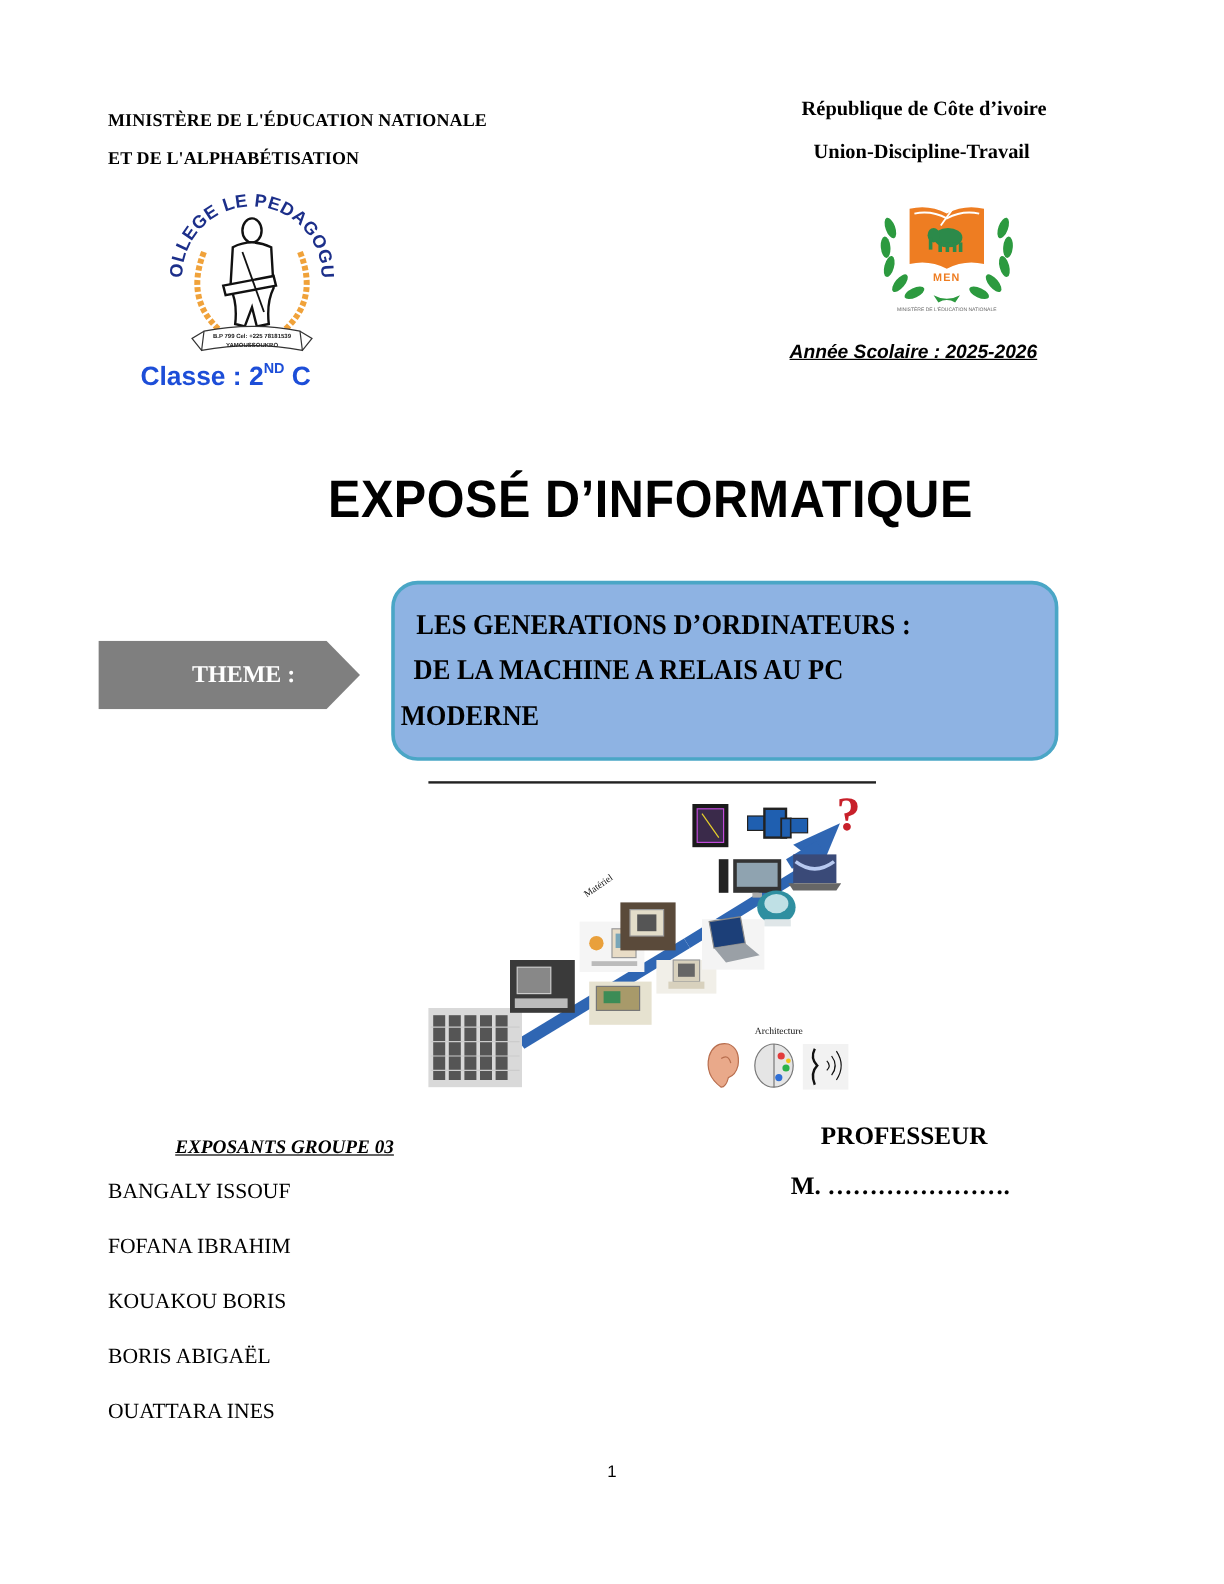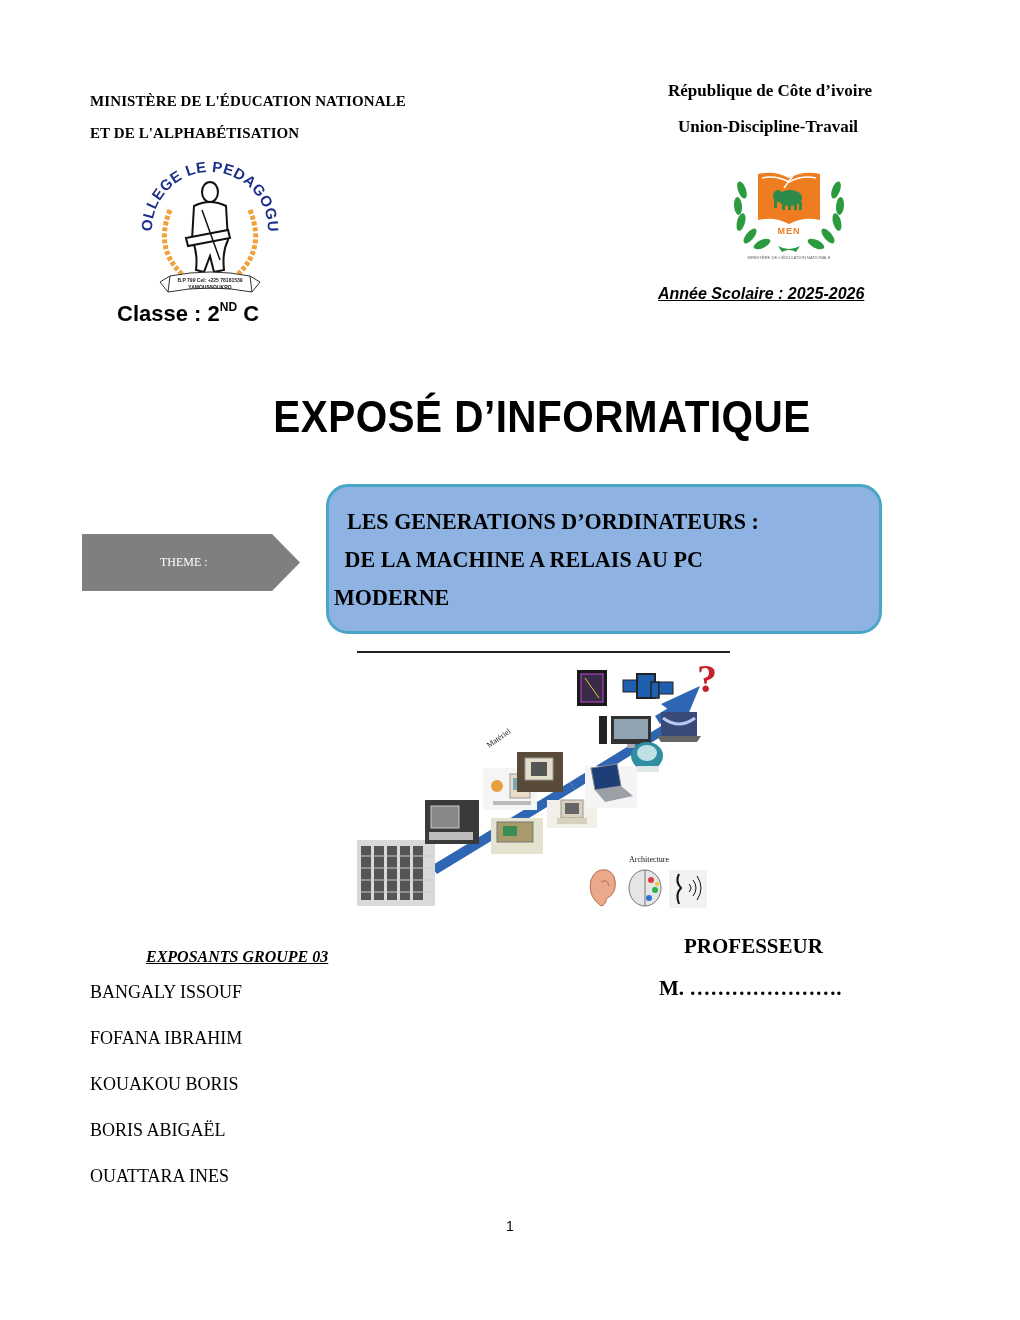--- a/index.html
+++ b/index.html
@@ -8,32 +8,32 @@
 
   .ministry { left: 90px; font-weight: bold; font-size: 15px; letter-spacing: 0.1px; }
   .ministry.l1 { top: 93px; }
   .ministry.l2 { top: 125px; }
   .republic { font-weight: bold; font-size: 17px; }
   .republic.l1 { left: 668px; top: 81px; }
   .republic.l2 { left: 678px; top: 117px; text-align: right; }
 
   
   .college-logo { left: 130px; top: 160px; width: 160px; height: 140px; }
-  .classe { left: 117px; top: 300px; font-family: "Liberation Sans", sans-serif; font-weight: bold; font-size: 22px; color: #000000; }
+  .classe { left: 117px; top: 300px; font-family: "Liberation Sans", sans-serif; font-weight: bold; font-size: 22px; color: #1d4ed8; }
   .classe sup { font-size: 12px; vertical-align: 10px; }
 
   
   .men-logo { left: 728px; top: 160px; width: 122px; height: 102px; }
   .annee { left: 658px; top: 285px; font-family: "Liberation Sans", sans-serif; font-style: italic; font-weight: bold; font-size: 16px; text-decoration: underline; }
 
   .title { left: 0; width: 1084px; top: 392px; text-align: center; font-family: "Liberation Sans", sans-serif; font-weight: bold; font-size: 44px; letter-spacing: 0.5px; transform: scaleX(0.92); transform-origin: 542px 0; }
 
   
   .theme-tag { left: 82px; top: 534px; width: 218px; height: 57px; }
-  .theme-tag .lbl { position: absolute; left: 78px; top: 0; height: 51px; line-height: 57px; color: #fff; font-weight: normal; font-size: 12px; }
+  .theme-tag .lbl { position: absolute; left: 78px; top: 0; height: 51px; line-height: 57px; color: #fff; font-weight: bold; font-size: 20px; }
 
   .theme-box { left: 326px; top: 484px; width: 556px; height: 150px; background: #8eb3e3; border: 3px solid #4aa6c6; border-radius: 22px; box-sizing: border-box; display: flex; flex-direction: column; justify-content: center; align-items: flex-start; }
   .theme-box div { font-weight: bold; font-size: 24px; line-height: 38px; transform: scaleX(0.92); text-align: center; white-space: nowrap; }
 
   .rule { left: 357px; top: 651px; width: 373px; height: 2px; background: #222; }
 
   .illustration { left: 355px; top: 656px; width: 375px; height: 256px; }
 
   .exposants-title { left: 146px; top: 948px; font-weight: bold; font-size: 16px; text-decoration: underline; font-style: italic; }
   .member { left: 90px; font-size: 18px; }

